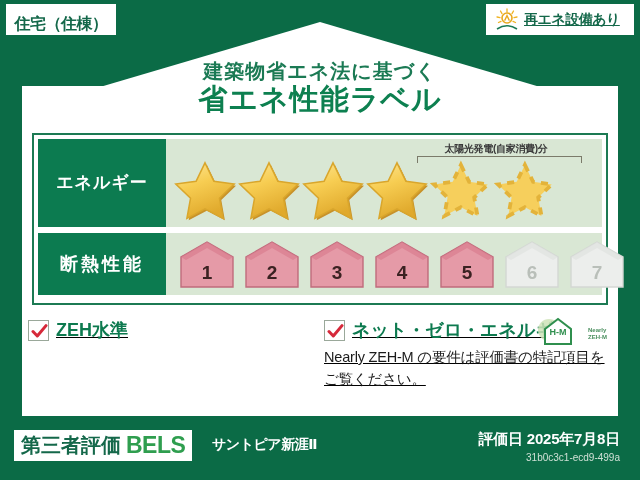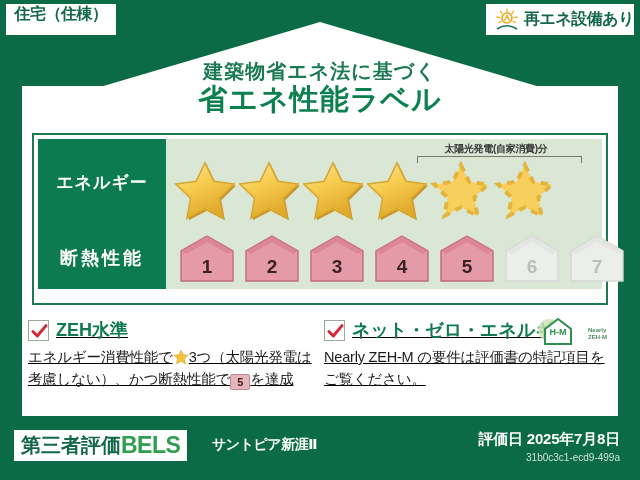--- a/index.html
+++ b/index.html
@@ -12,38 +12,39 @@
     position: relative;
     width: 640px; height: 480px;
     background: #0b6b46;
   }
 
   
   .tag-house {
     position: absolute; left: 6px; top: 4px;
     width: 110px; height: 31px;
     background: #ffffff;
-    display: flex; align-items: flex-start; justify-content: center;
+    display: flex; align-items: flex-end; justify-content: center;
     z-index: 6;
   }
   .tag-house span {
     font-size: 16px; font-weight: bold; color: #14684a;
     letter-spacing: -0.5px;
   }
   .tag-renew {
     position: absolute; right: 6px; top: 4px;
     width: 148px; height: 31px;
     background: #ffffff;
     display: flex; align-items: center; gap: 4px;
     padding-left: 8px;
     z-index: 6;
   }
   .tag-renew .txt {
-    font-size: 16px; font-weight: bold; color: #14684a;
+    font-size: 14px; font-weight: bold; color: #14684a;
     letter-spacing: -0.5px;
+    text-decoration: underline;
   }
   .sun-icon { width: 26px; height: 24px; flex: 0 0 26px; }
 
   
   .roof {
     position: absolute; left: 0; top: 0;
     width: 640px; height: 124px;
     z-index: 2;
   }
   .body-white {
@@ -74,21 +75,21 @@
     border: 2px solid #1c7a53;
     background: #ffffff;
     z-index: 5;
     padding: 4px;
   }
   .row {
     display: flex; align-items: stretch;
     background: #d9e7d4;
   }
   .row-energy { height: 88px; }
-  .row-insul  { height: 62px; }
+  .row-insul  { height: 62px; margin-top: 6px; }
 
   .row-label {
     flex: 0 0 128px;
     background: #0c7b50;
     color: #ffffff;
     display: flex; 
     align-items: center; justify-content: center;
     font-weight: bold; line-height: 1.25;
     letter-spacing: 1px;
   }
@@ -168,21 +169,21 @@
   .zehm-logo { position: absolute; right: 4px; top: -4px; width: 72px; height: 34px; }
 
   
   .footer {
     position: absolute; left: 0; bottom: 0; width: 640px; height: 58px;
     z-index: 5;
   }
   .bels-box {
     position: absolute; left: 14px; top: 8px;
     height: 31px; background: #ffffff;
-    display: flex; align-items: center; padding: 0 7px; 
+    display: flex; align-items: center; padding: 0 7px; gap: 5px;
   }
   .bels-jp { font-size: 20px; font-weight: bold; color: #14684a; letter-spacing: 0px; }
   .bels-en { font-size: 23px; font-weight: bold; color: #2f9e4f; letter-spacing: -0.5px; }
   .bldg-name {
     position: absolute; left: 212px; top: 14px;
     font-size: 14px; font-weight: bold; color: #ffffff; letter-spacing: -0.5px;
   }
   .eval-date {
     position: absolute; right: 20px; top: 8px;
     font-size: 15px; font-weight: bold; color: #ffffff; letter-spacing: -0.2px;
@@ -354,23 +355,20 @@
 
     <div class="note">
       <div class="note-head">
         <div class="checkbox">
           <svg width="17" height="17" viewBox="0 0 17 17">
             <path d="M2 8.5 L6.3 13 L15 2.6" fill="none" stroke="#d6293a" stroke-width="3" stroke-linecap="round" stroke-linejoin="round"></path>
           </svg>
         </div>
         <div class="note-title">ZEH水準</div>
       </div>
-      <div class="note-body"><span>エネルギー消費性能で</span><svg class="inline-star" viewBox="0 0 24 24">
-            <polygon points="12,1.8 15.2,8.6 22.6,9.5 17.2,14.6 18.6,22 12,18.4 5.4,22 6.8,14.6 1.4,9.5 8.8,8.6" fill="#f3c13b" stroke="#d8a428" stroke-width="1"></polygon>
-          </svg><span>3つ（太陽光発電は考慮しない）、かつ断熱性能で</span><span class="inline-badge">5</span><span>を達成</span></div>
     </div>
 
     <div class="note right">
       <div class="note-head">
         <div class="checkbox">
           <svg width="17" height="17" viewBox="0 0 17 17">
             <path d="M2 8.5 L6.3 13 L15 2.6" fill="none" stroke="#d6293a" stroke-width="3" stroke-linecap="round" stroke-linejoin="round"></path>
           </svg>
         </div>
         <div class="note-title">ネット・ゼロ・エネルギー</div>

